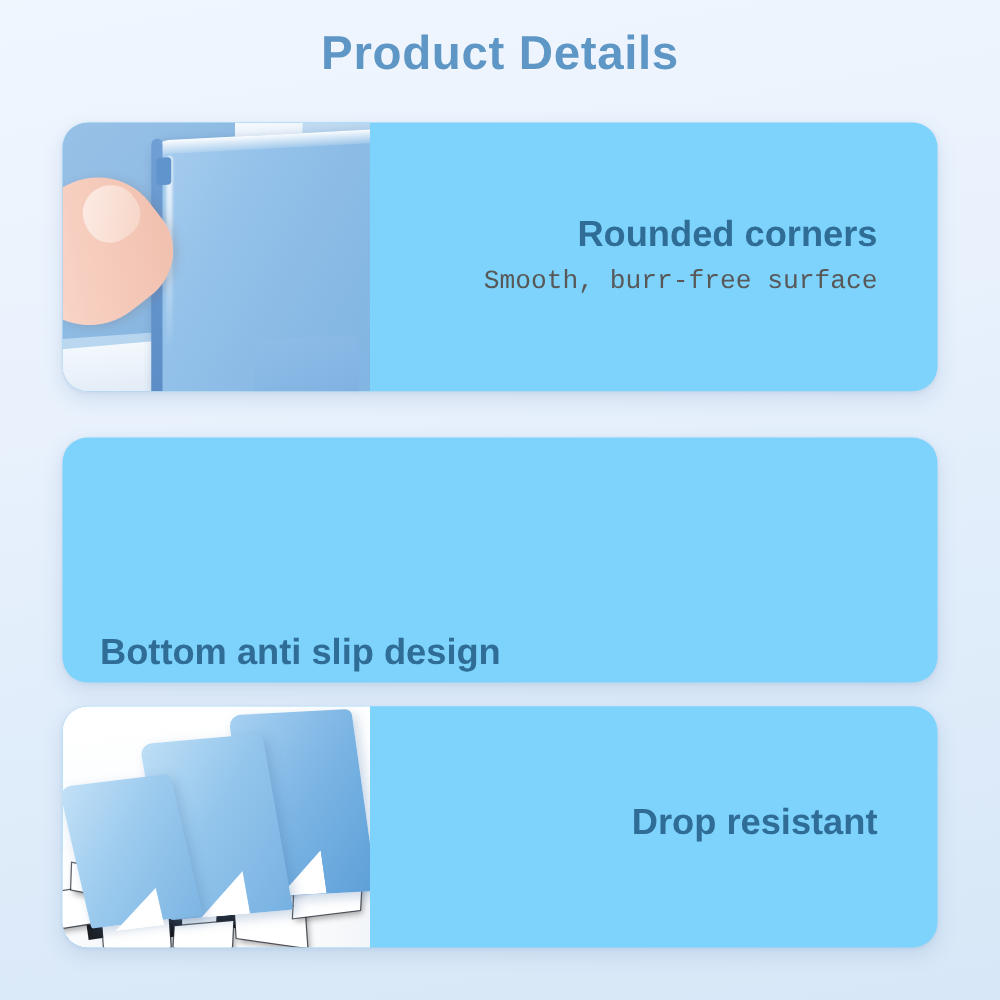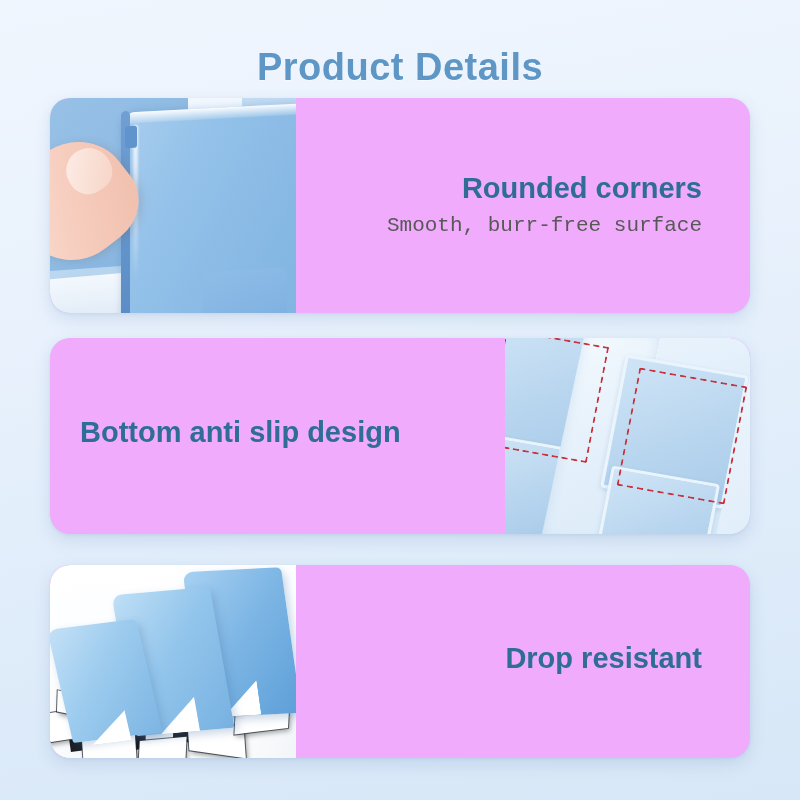--- a/index.html
+++ b/index.html
@@ -11,36 +11,36 @@
     position:relative;
   }
 
   
   .page-title {
     text-align:center;
     font-size:38px;
     font-weight:bold;
     color:#5e97c6;
     letter-spacing:0.5px;
-    padding-top:48px;
+    padding-top:24px;
     line-height:1;
     text-shadow:0 1px 1px rgba(255,255,255,.6);
   }
 
   
   .card {
     position:absolute;
-    background:#f0abfc;
+    background:#7dd3fc;
     border-radius:20px;
     box-shadow:0 6px 16px rgba(90,130,175,.18), 0 1px 3px rgba(90,130,175,.10);
     overflow:hidden;
     display:flex;
   }
   .card-1 { left:50px;  top:98px;  width:700px; height:215px; }
-  .card-2 { left:50px;  top:338px; width:700px; height:196px; }
+  .card-2 { left:50px;  top:350px; width:700px; height:196px;align-items:flex-end; }
   .card-3 { left:50px;  top:565px; width:700px; height:193px; }
 
   .card-text {
     flex:1;
     display:flex;
     flex-direction:column;
     justify-content:center;
   }
   .card-title {
     font-size:29px;

